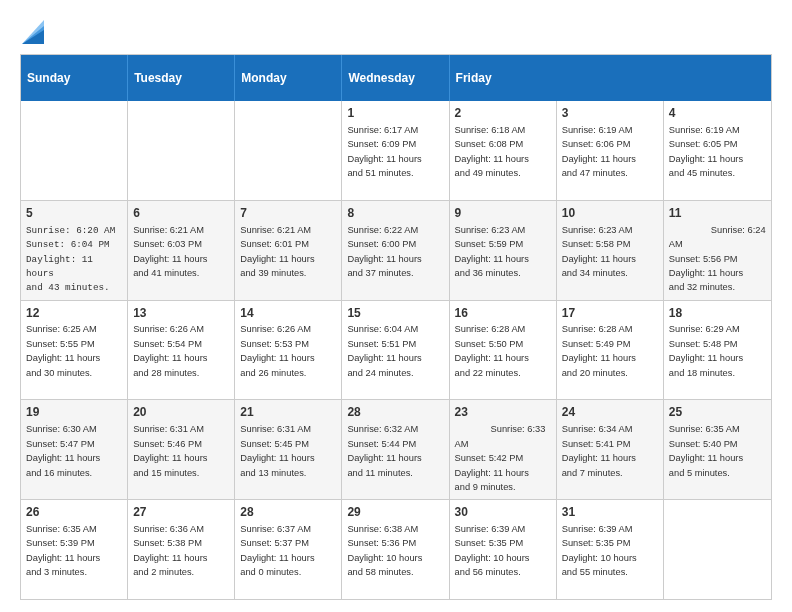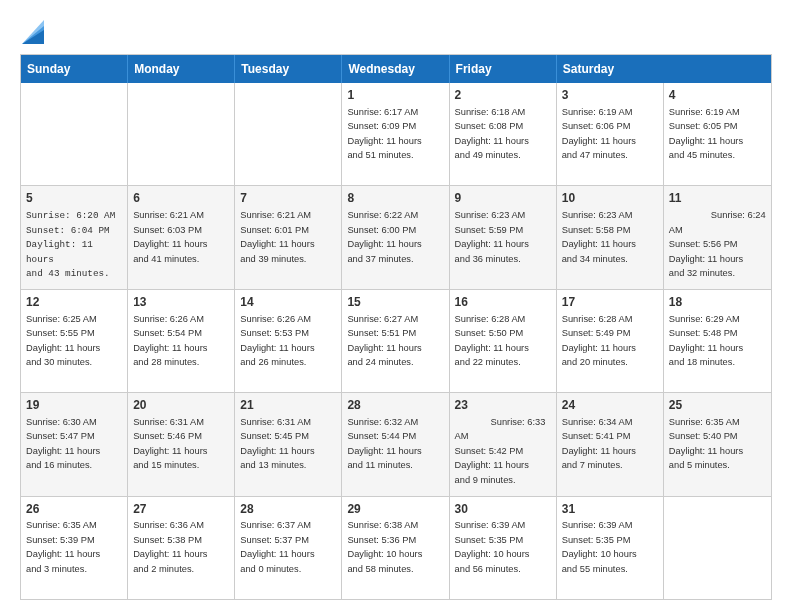--- a/index.html
+++ b/index.html
@@ -67,21 +67,21 @@
     }
     .cal-header {
       display: grid;
       grid-template-columns: repeat(7, 1fr);
       background: #1a6fbb;
     }
     .cal-header-cell {
       color: #fff;
       font-size: 12px;
       font-weight: bold;
-      padding: 7px 6px;
+      padding: 16px 6px;
       text-align: left;
       border-right: 1px solid #3a8fd8;
     }
     .cal-header-cell:last-child { border-right: none; }
     .cal-body {
       display: flex;
       flex-direction: column;
       flex: 1;
     }
     .cal-row {
@@ -133,25 +133,24 @@
     </div>
     <div class="title-area">
       <div class="month-title"></div>
       <div class="location"></div>
     </div>
   </div>
 
   <div class="calendar">
     <div class="cal-header" id="cal-header">
         <div class="cal-header-cell">Sunday</div>
+        <div class="cal-header-cell">Tuesday</div>
         <div class="cal-header-cell">Monday</div>
-        <div class="cal-header-cell">Tuesday</div>
         <div class="cal-header-cell">Wednesday</div>
         <div class="cal-header-cell">Friday</div>
-        <div class="cal-header-cell">Saturday</div>
       </div>
     <div class="cal-body" id="cal-body">
         <div class="cal-row">
           <div class="cal-cell"></div>
           <div class="cal-cell"></div>
           <div class="cal-cell"></div>
           <div class="cal-cell"><span class="day-num">1</span><span class="cell-text" style="white-space: pre-line;">Sunrise: 6:17 AM
 Sunset: 6:09 PM
 Daylight: 11 hours
 and 51 minutes.</span></div>
@@ -204,21 +203,21 @@
 Daylight: 11 hours
 and 30 minutes.</span></div>
           <div class="cal-cell"><span class="day-num">13</span><span class="cell-text" style="white-space: pre-line;">Sunrise: 6:26 AM
 Sunset: 5:54 PM
 Daylight: 11 hours
 and 28 minutes.</span></div>
           <div class="cal-cell"><span class="day-num">14</span><span class="cell-text" style="white-space: pre-line;">Sunrise: 6:26 AM
 Sunset: 5:53 PM
 Daylight: 11 hours
 and 26 minutes.</span></div>
-          <div class="cal-cell"><span class="day-num">15</span><span class="cell-text" style="white-space: pre-line;">Sunrise: 6:27 AM
+          <div class="cal-cell"><span class="day-num">15</span><span class="cell-text" style="white-space: pre-line;">Sunrise: 6:04 AM
 Sunset: 5:51 PM
 Daylight: 11 hours
 and 24 minutes.</span></div>
           <div class="cal-cell"><span class="day-num">16</span><span class="cell-text" style="white-space: pre-line;">Sunrise: 6:28 AM
 Sunset: 5:50 PM
 Daylight: 11 hours
 and 22 minutes.</span></div>
           <div class="cal-cell"><span class="day-num">17</span><span class="cell-text" style="white-space: pre-line;">Sunrise: 6:28 AM
 Sunset: 5:49 PM
 Daylight: 11 hours

